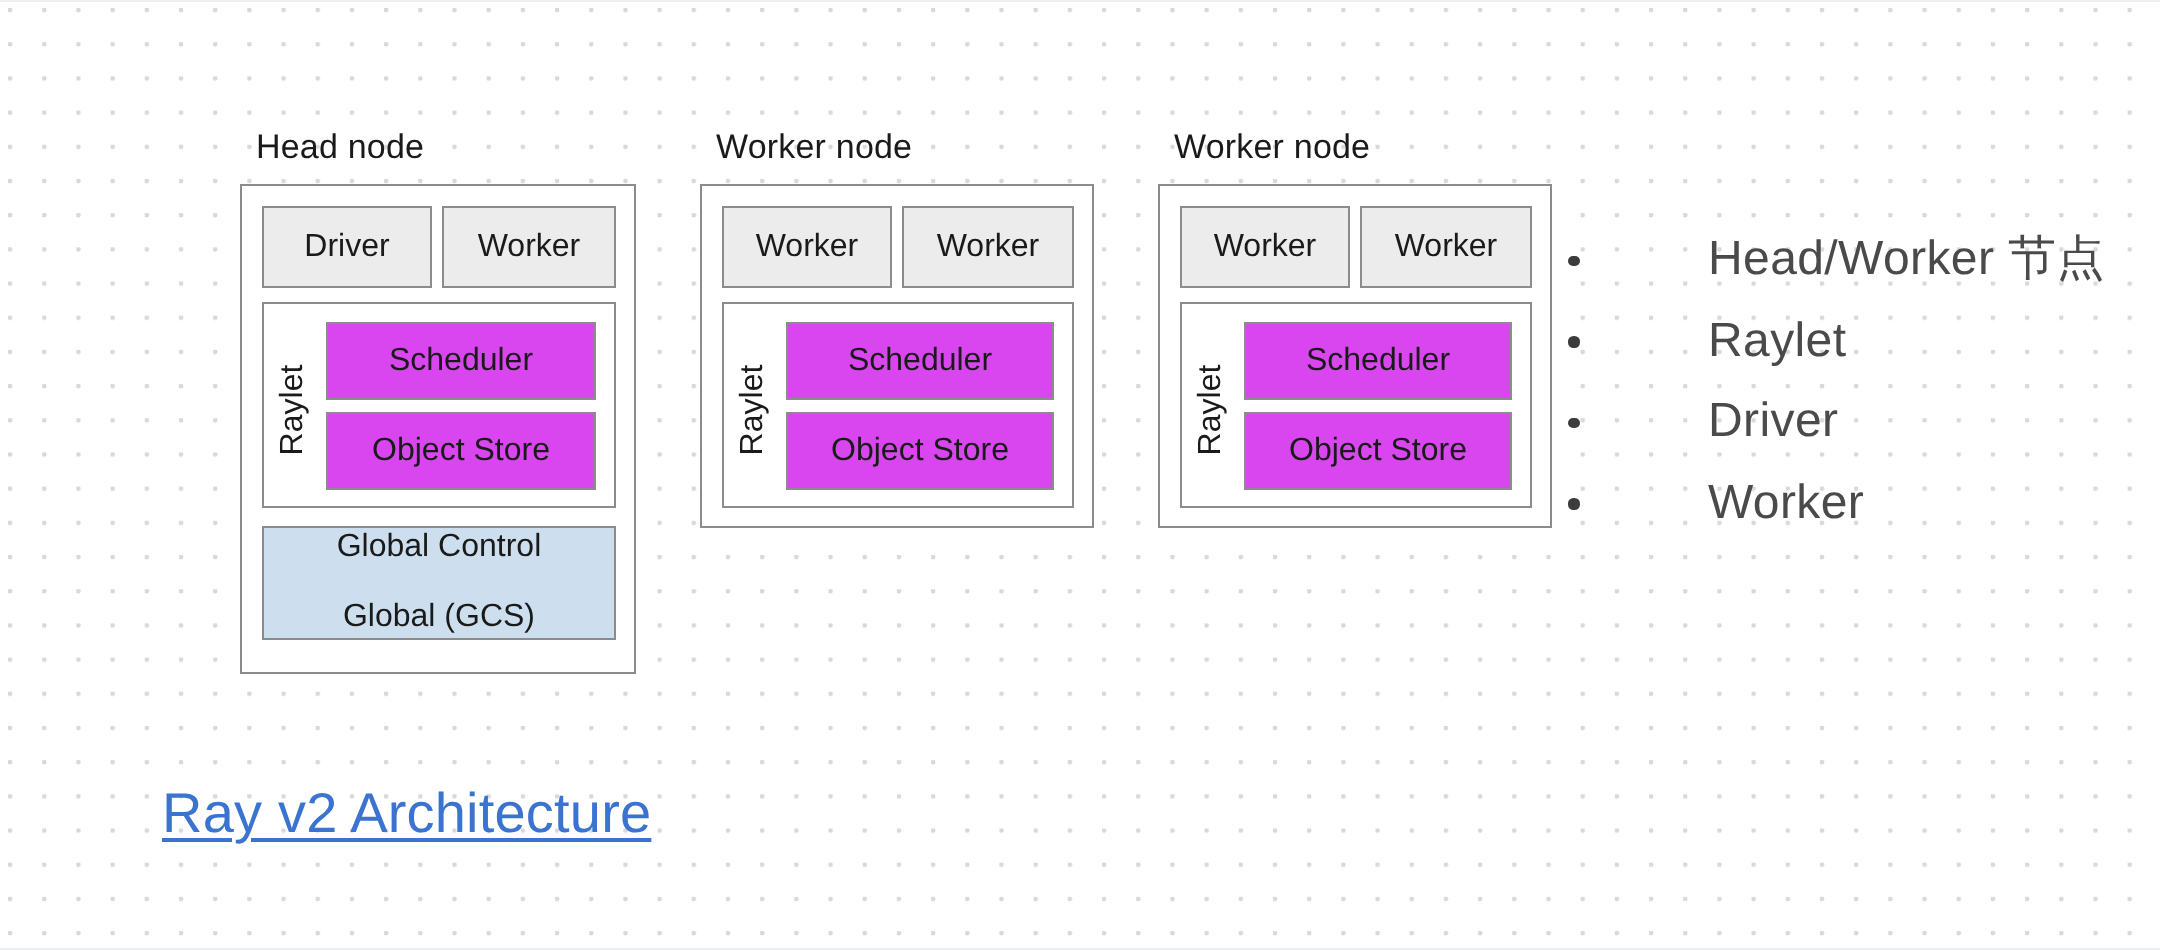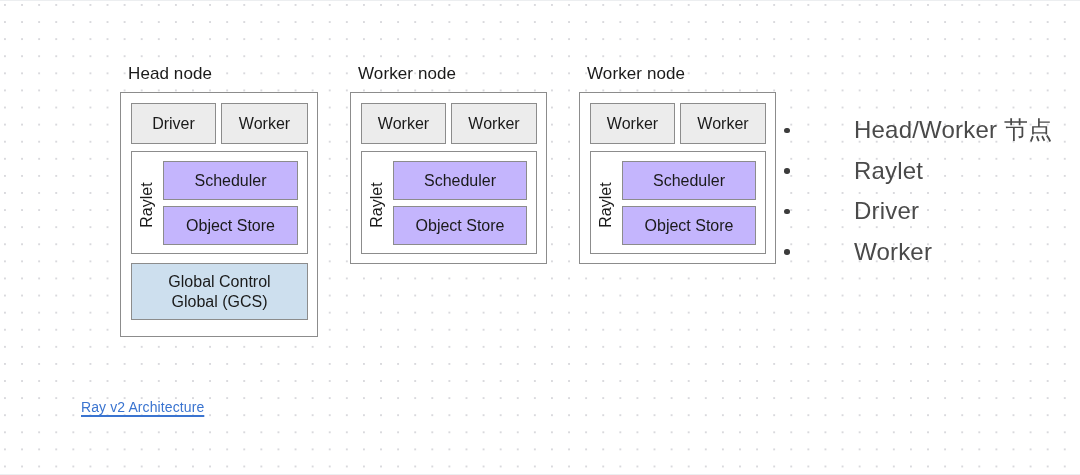--- a/index.html
+++ b/index.html
@@ -78,26 +78,27 @@
     text-align: center;
     color: #1a1a1a;
     font-size: 16px;
     line-height: 19px;
     white-space: nowrap;
   }
   .cell.proc {
     background: #ececec;
   }
   .cell.plain {
-    background: #c4b5fd;
+    background: #d946ef;
   }
   .cell.gcs {
     background: #cddfee;
     white-space: normal;
     line-height: 20px;
+    justify-content: space-between;
   }
 
   
   .raylet {
     position: absolute;
     border: 1.6px solid #8c8c8c;
     background: #ffffff;
     box-sizing: border-box;
   }
   .raylet-label {
@@ -145,21 +146,21 @@
     color: #4a4a4a;
     letter-spacing: 0.2px;
     margin-left: 16px;
   }
 
   
   #doc-link {
     position: absolute;
     left: 81px;
     top: 394px;
-    font-size: 14px;
+    font-size: 28px;
     line-height: 26px;
     color: #3a74d0;
     text-underline-offset: 3px;
     text-decoration-thickness: 1.6px;
     letter-spacing: 0.1px;
     cursor: pointer;
     white-space: nowrap;
   }
 </style>
 </head>

